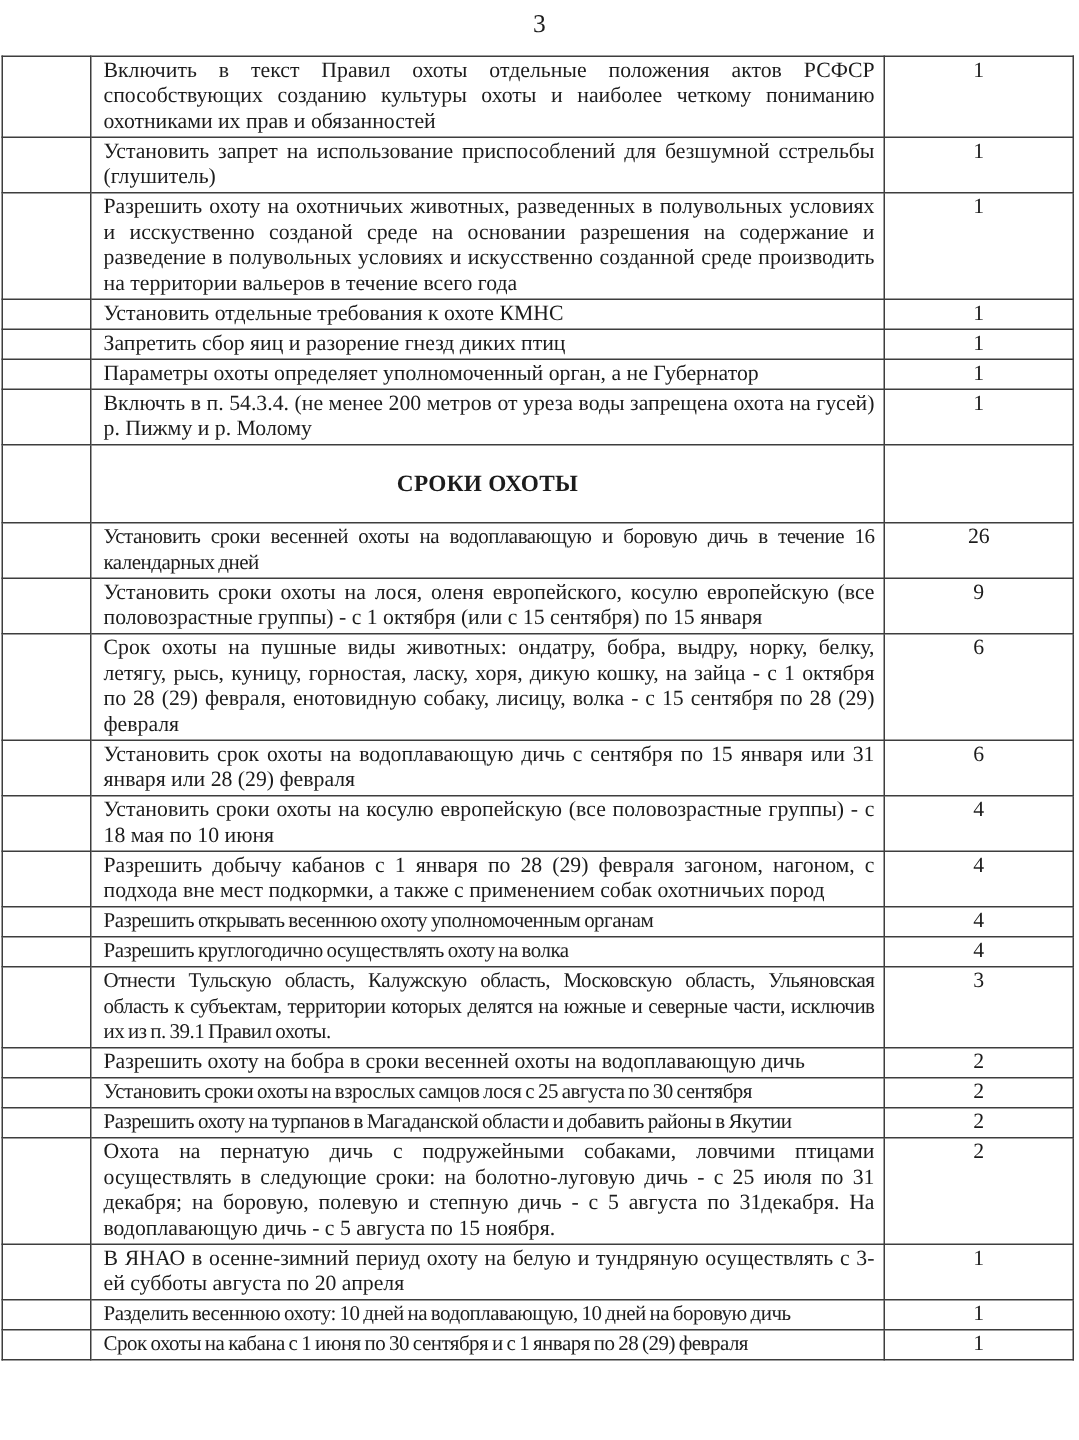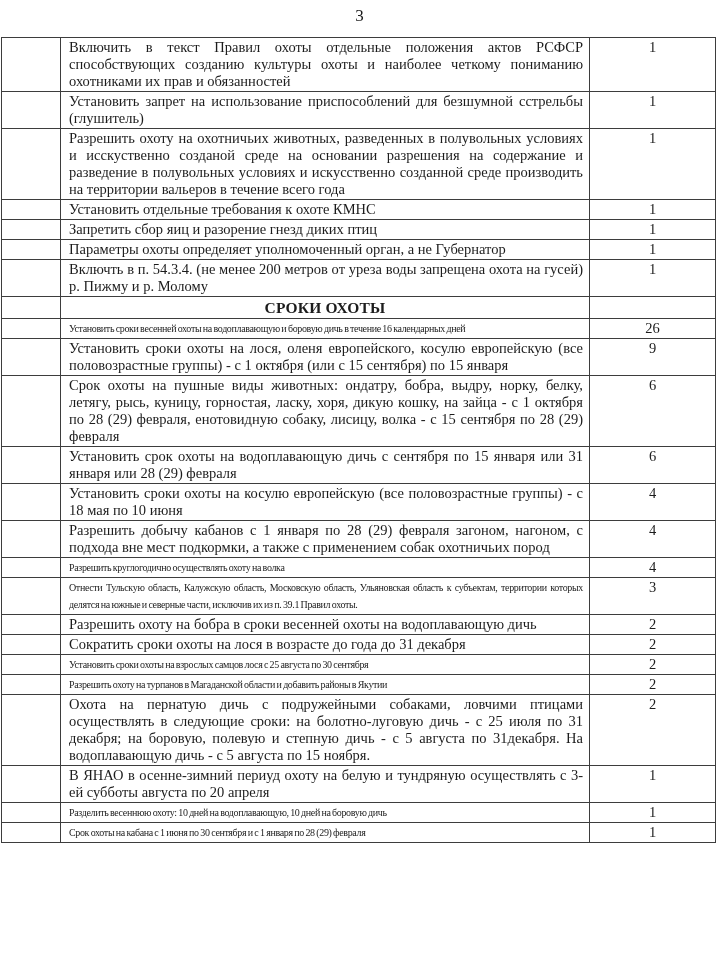--- a/index.html
+++ b/index.html
@@ -43,33 +43,33 @@
   col.c-votes  { width: 126px; }
   td.text-cell {
     padding: 1px 6px 1px 8px;
     font-size: 14.5px;
     line-height: 17px;
     text-align: justify;
     text-align-last: left;
     -moz-text-align-last: left;
   }
   td.text-cell.condensed {
-    font-size: 10px;
+    font-size: 14px;
     letter-spacing: -0.35px;
     word-spacing: -0.6px;
     margin-left: 25px;
   }
   td.votes-cell {
     padding: 1px 2px;
     font-size: 14.5px;
     line-height: 17px;
     text-align: center;
   }
   td.section-cell {
-    padding: 1px 4px;
+    padding: 16px 4px;
     font-size: 15.5px;
     line-height: 19px;
     font-weight: bold;
     text-align: center;
     letter-spacing: 0.2px;
   }
   td.margin-cell {
     padding: 0;
   }
 </style>
@@ -151,36 +151,36 @@
           <td class="text-cell">Установить сроки охоты на косулю европейскую (все половозрастные группы) - с 18 мая по 10 июня</td>
           <td class="votes-cell">4</td>
         </tr>
         <tr>
           <td class="margin-cell"></td>
           <td class="text-cell">Разрешить добычу кабанов с 1 января по 28 (29) февраля загоном, нагоном, с подхода вне мест подкормки, а также с применением собак охотничьих пород</td>
           <td class="votes-cell">4</td>
         </tr>
         <tr>
           <td class="margin-cell"></td>
+          <td class="text-cell condensed">Разрешить открывать весеннюю охоту уполномоченным органам</td>
+          <td class="votes-cell">4</td>
+        </tr>
+        <tr>
+          <td class="margin-cell"></td>
           <td class="text-cell condensed">Разрешить круглогодично осуществлять охоту на волка</td>
           <td class="votes-cell">4</td>
         </tr>
         <tr>
           <td class="margin-cell"></td>
           <td class="text-cell condensed">Отнести Тульскую область, Калужскую область, Московскую область, Ульяновская область к субъектам, территории которых делятся на южные и северные части, исключив их из п. 39.1 Правил охоты.</td>
           <td class="votes-cell">3</td>
         </tr>
         <tr>
           <td class="margin-cell"></td>
           <td class="text-cell">Разрешить охоту на бобра в сроки весенней охоты на водоплавающую дичь</td>
-          <td class="votes-cell">2</td>
-        </tr>
-        <tr>
-          <td class="margin-cell"></td>
-          <td class="text-cell">Сократить сроки охоты на лося в возрасте до года до 31 декабря</td>
           <td class="votes-cell">2</td>
         </tr>
         <tr>
           <td class="margin-cell"></td>
           <td class="text-cell condensed">Установить сроки охоты на взрослых самцов лося с 25 августа по 30 сентября</td>
           <td class="votes-cell">2</td>
         </tr>
         <tr>
           <td class="margin-cell"></td>
           <td class="text-cell condensed">Разрешить охоту на турпанов в Магаданской области и добавить районы в Якутии</td>

